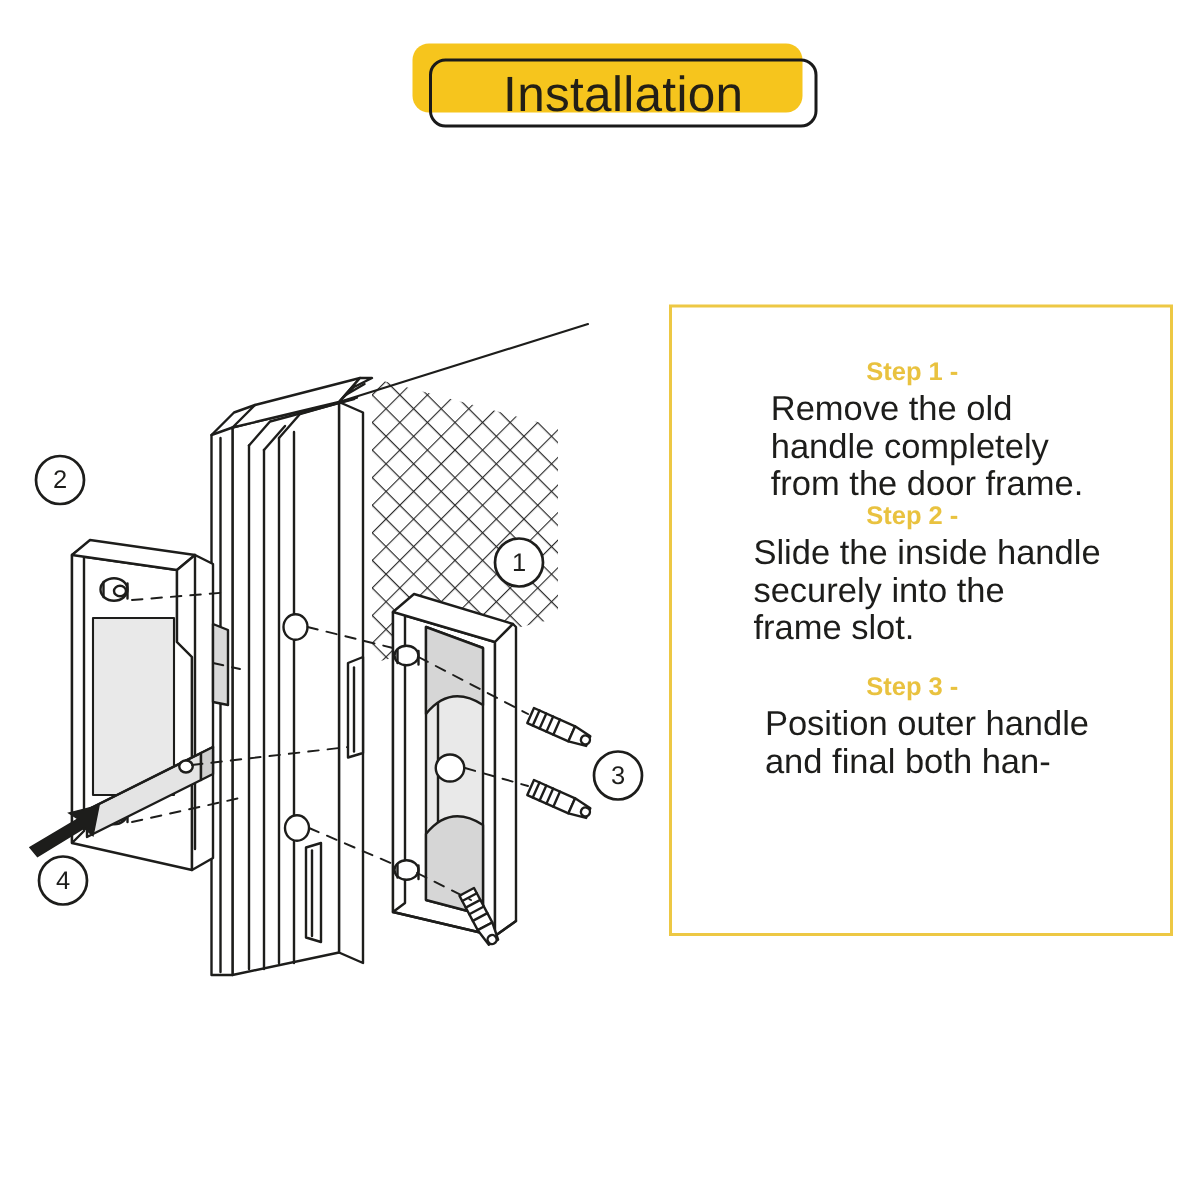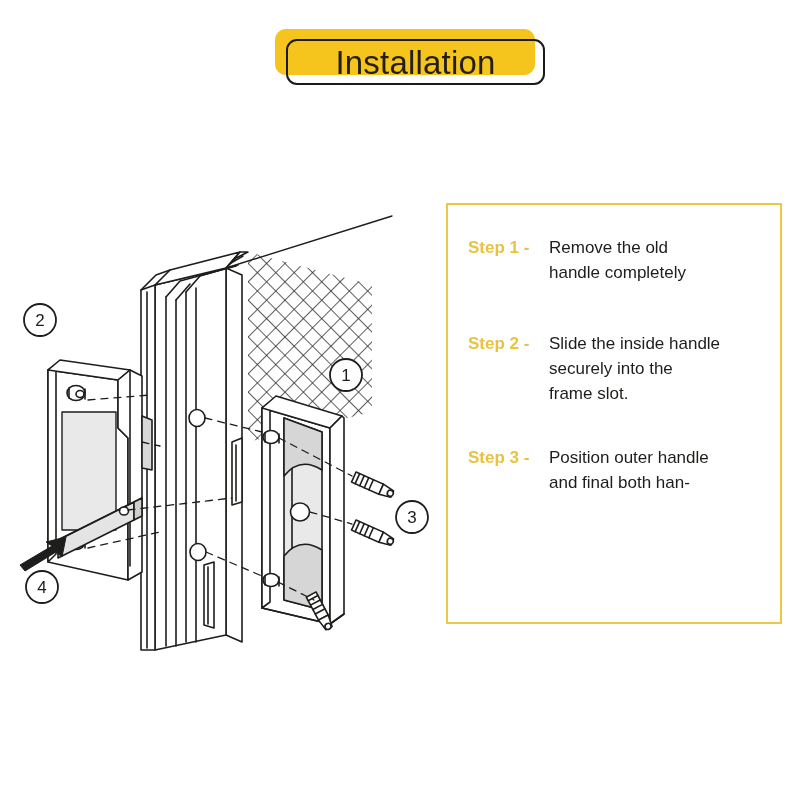--- a/index.html
+++ b/index.html
@@ -57,34 +57,35 @@
     left: 446px; top: 203px;
     width: 336px; height: 421px;
     border: 2px solid #edc844;
     background: #ffffff;
   }
   .step-row {
     position: absolute;
     left: 20px;
     width: 300px;
     display: flex;
-    align-items: flex-start;
+    align-items: center;
+    flex-direction: column;
   }
   .step-label {
     flex: 0 0 auto;
     width: 81px;
     font-size: 17px;
     font-weight: bold;
     color: #e9c23f;
     line-height: 25px;
     white-space: nowrap;
   }
   .step-text {
     flex: 1 1 auto;
-    font-size: 17px;
+    font-size: 23px;
     color: #1d1d1b;
     line-height: 25px;
   }
   .step-text span { display: block; white-space: nowrap; }
 
   #step-1 { top: 30px; }
   #step-2 { top: 126px; }
   #step-3 { top: 240px; }
   #step-4 { top: 318px; }
 
@@ -286,20 +287,21 @@
     </svg>
   </div>
 
   <div id="steps-panel">
 
     <div class="step-row" id="step-1">
       <div class="step-label">Step 1 -</div>
       <div class="step-text">
         <span>Remove the old</span>
         <span>handle completely</span>
+        <span>from the door frame.</span>
       </div>
     </div>
 
     <div class="step-row" id="step-2">
       <div class="step-label">Step 2 -</div>
       <div class="step-text">
         <span>Slide the inside handle</span>
         <span>securely into the</span>
         <span>frame slot.</span>
       </div>

